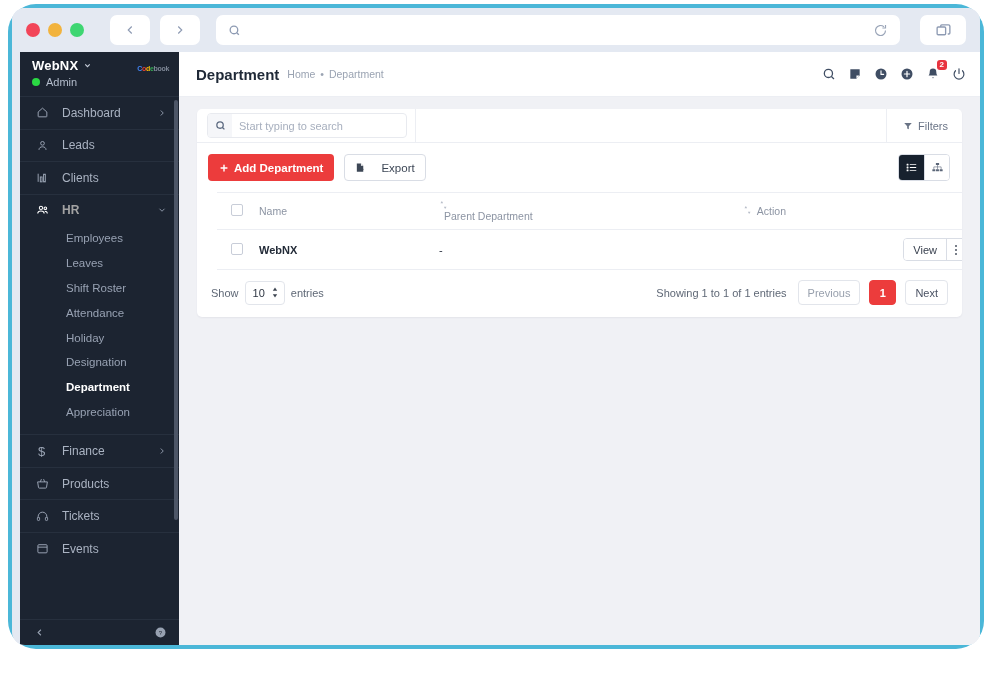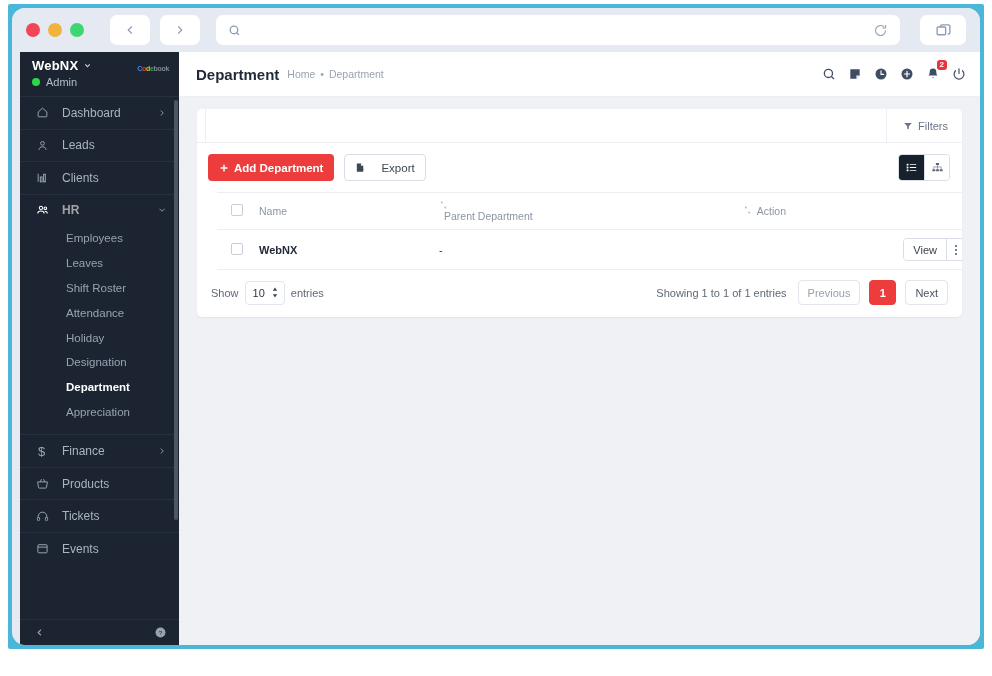--- a/index.html
+++ b/index.html
@@ -9,21 +9,21 @@
     background: #ffffff;
     font-family: "Liberation Sans", sans-serif;
     overflow: hidden;
   }
 
   
   #browser-frame {
     position: absolute;
     left: 8px; top: 4px;
     width: 976px; height: 645px;
-    border-radius: 2px;
+    border-radius: 28px;
     background: #4bb7d8;
     padding: 4px;
   }
   #browser-inner {
     width: 100%; height: 100%;
     border-radius: 13px;
     background: #e4e9f2;
     overflow: hidden;
     position: relative;
   }
@@ -615,20 +615,29 @@
                   <path d="M12 3v8"></path>
                   <path d="M18 6.4a8.4 8.4 0 1 1-12 0"></path>
                 </svg>
             </span>
           </div>
         </div>
 
         <div class="card">
 
           <div class="search-row">
+            <div class="search-box">
+              <span class="s-ico">
+                <svg width="11" height="11" viewBox="0 0 24 24" fill="none" stroke="currentColor" stroke-width="2.8">
+                    <circle cx="11" cy="11" r="7"></circle>
+                    <line x1="20.5" y1="20.5" x2="16.2" y2="16.2"></line>
+                  </svg>
+              </span>
+              <input type="text" placeholder="Start typing to search" value="" style="">
+            </div>
             <div class="search-div"></div>
             <div class="filters-btn">
               <span>
                 <svg width="10" height="10" viewBox="0 0 24 24" fill="currentColor">
                     <path d="M3 4.5h18l-7 8.2V20l-4-2.3v-5z"></path>
                   </svg>
               </span>
               <span>Filters</span>
             </div>
           </div>

